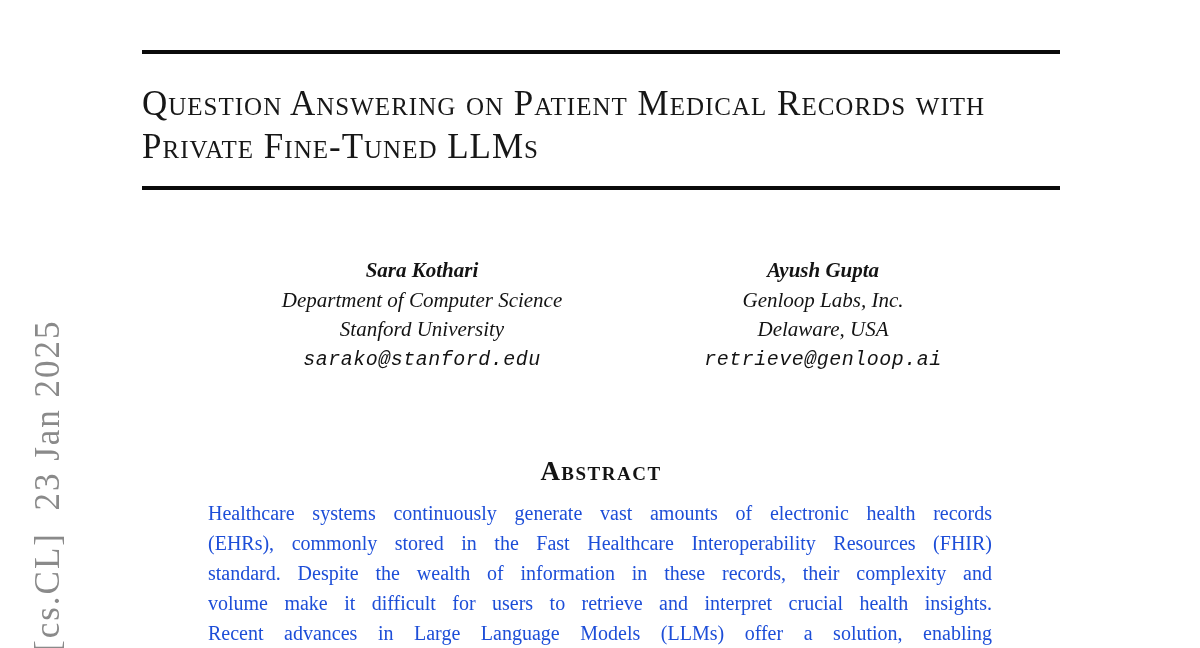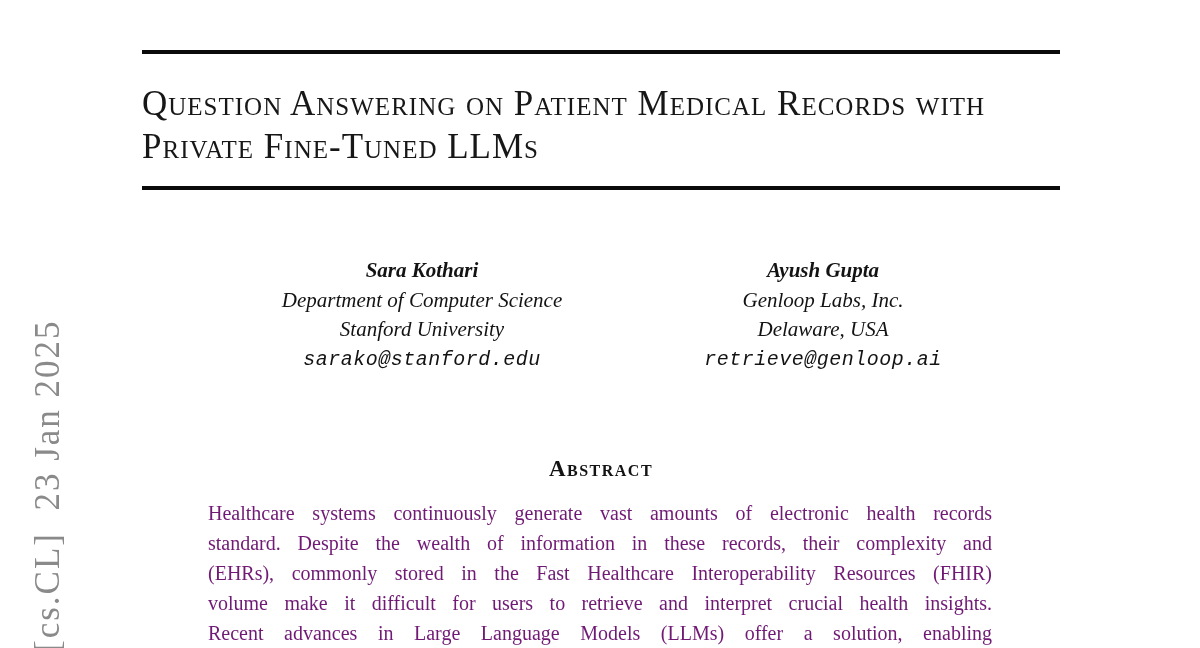--- a/index.html
+++ b/index.html
@@ -53,31 +53,31 @@
     letter-spacing: 0.5px;
   }
   .abstract-heading {
     position: absolute;
     left: 142px;
     top: 456px;
     width: 918px;
     text-align: center;
     font-variant: small-caps;
     font-weight: bold;
-    font-size: 23px;
+    font-size: 27px;
     letter-spacing: 1.5px;
     color: #131313;
   }
   .abstract-body {
     position: absolute;
     left: 208px;
     top: 498px;
     width: 784px;
     font-size: 20px;
-    color: #701a75;
+    color: #1d4ed8;
   }
   .abstract-line {
     text-align: justify;
     text-align-last: justify;
     line-height: 30px;
     height: 30px;
     overflow: hidden;
   }
   .arxiv-watermark {
     position: absolute;
@@ -119,19 +119,19 @@
     <div class="author-name">Ayush Gupta</div>
     <div class="author-affiliation">Genloop Labs, Inc.</div>
     <div class="author-affiliation">Delaware, USA</div>
     <div class="author-email">retrieve@genloop.ai</div>
   </div>
 
   <div class="abstract-heading">Abstract</div>
 
   <div class="abstract-body">
     <div class="abstract-line">Healthcare systems continuously generate vast amounts of electronic health records</div>
+    <div class="abstract-line">(EHRs), commonly stored in the Fast Healthcare Interoperability Resources (FHIR)</div>
     <div class="abstract-line">standard. Despite the wealth of information in these records, their complexity and</div>
-    <div class="abstract-line">(EHRs), commonly stored in the Fast Healthcare Interoperability Resources (FHIR)</div>
     <div class="abstract-line">volume make it difficult for users to retrieve and interpret crucial health insights.</div>
     <div class="abstract-line">Recent advances in Large Language Models (LLMs) offer a solution, enabling</div>
   </div>
 
 </div>
 
 </body></html>

